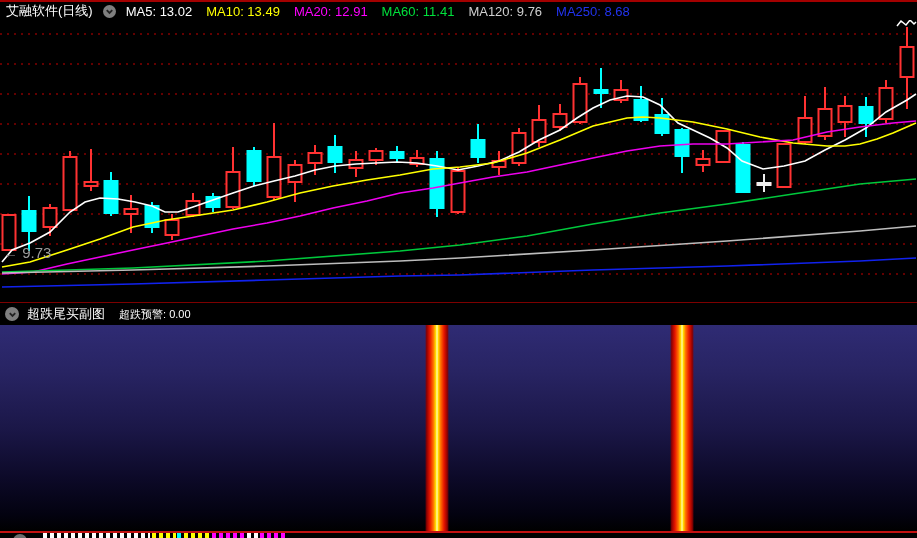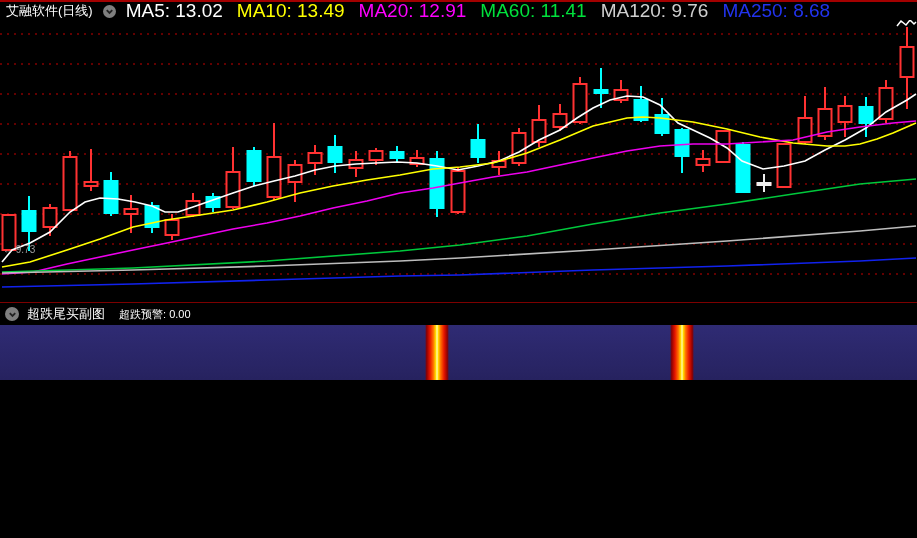--- a/index.html
+++ b/index.html
@@ -1,28 +1,28 @@
 <!DOCTYPE html>
 <html><head>
 <meta charset="utf-8">
 <style>
   html,body{margin:0;padding:0;background:#000;}
-  .screen{position:relative;width:917px;height:380px;background:#404040;overflow:hidden;
+  .screen{position:relative;width:917px;height:538px;background:#404040;overflow:hidden;
           font-family:"Liberation Sans",sans-serif;}
   
   .top-border{position:absolute;top:0;left:0;width:917px;height:2px;background:#a30000;}
   .topbar{position:absolute;top:2px;left:0;width:917px;height:18px;display:flex;
           align-items:center;padding-left:6px;box-sizing:border-box;background:#000;}
   .title{color:#fff;font-size:13px;margin-right:10px;white-space:nowrap;}
   .collapse{width:13px;height:13px;border-radius:50%;background:#7f7f7f;margin-right:10px;
             display:flex;align-items:center;justify-content:center;flex:0 0 auto;cursor:pointer;}
-  .ma-item{font-size:19px;margin-right:14px;white-space:nowrap;}
+  .ma-item{font-size:13px;margin-right:14px;white-space:nowrap;}
   
   .main-chart{position:absolute;top:20px;left:0;width:917px;height:282px;background:#000;}
-  .price-marker{position:absolute;left:3px;top:224px;color:#9c9c9c;font-size:10px;}
+  .price-marker{position:absolute;left:3px;top:224px;color:#9c9c9c;font-size:15px;}
   
   .sep-dark{position:absolute;top:302px;left:0;width:917px;height:1px;background:#7d0000;}
   .subheader{position:absolute;top:303px;left:0;width:917px;height:22px;background:#000;
              display:flex;align-items:center;padding-left:5px;box-sizing:border-box;}
   .subheader .t1{color:#fff;font-size:13px;margin-left:8px;white-space:nowrap;text-align:center;}
   .subheader .t2{color:#fff;font-size:11px;margin-left:14px;white-space:nowrap;}
   
   .subchart{position:absolute;top:325px;left:0;width:917px;height:206px;
     background:linear-gradient(180deg,#2f2b74 0%,#282463 22%,#1b1748 50%,#0c0927 75%,#030210 92%,#000 100%);}
   .flame{position:absolute;top:0;bottom:0;width:24px;

